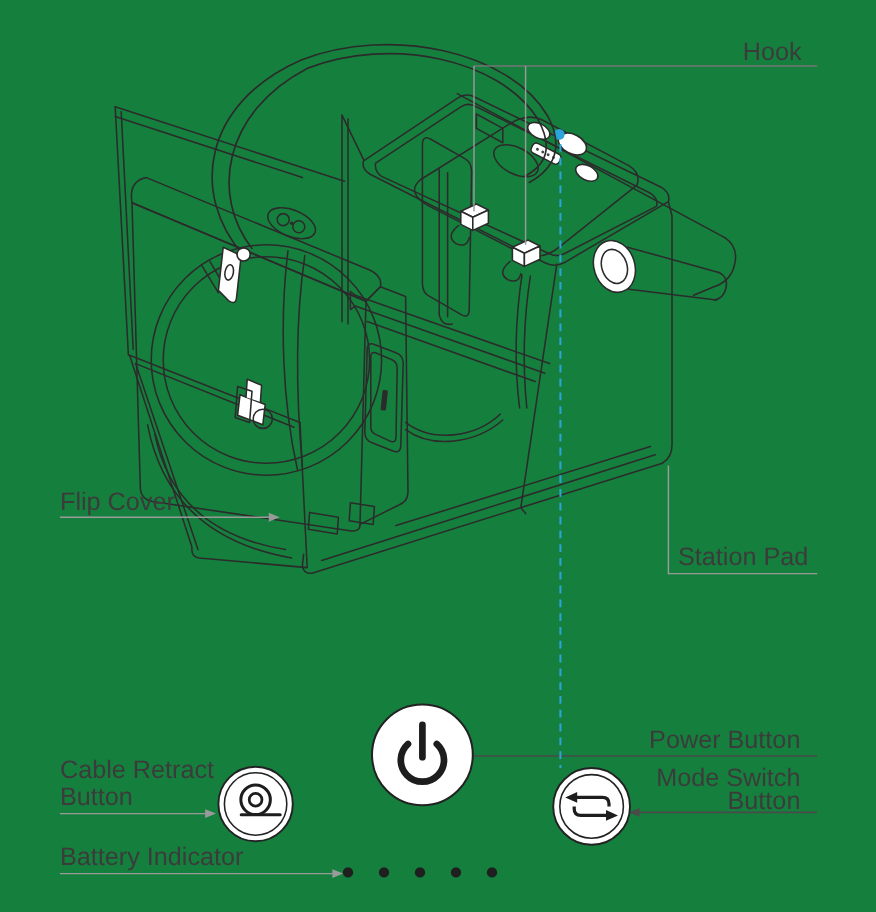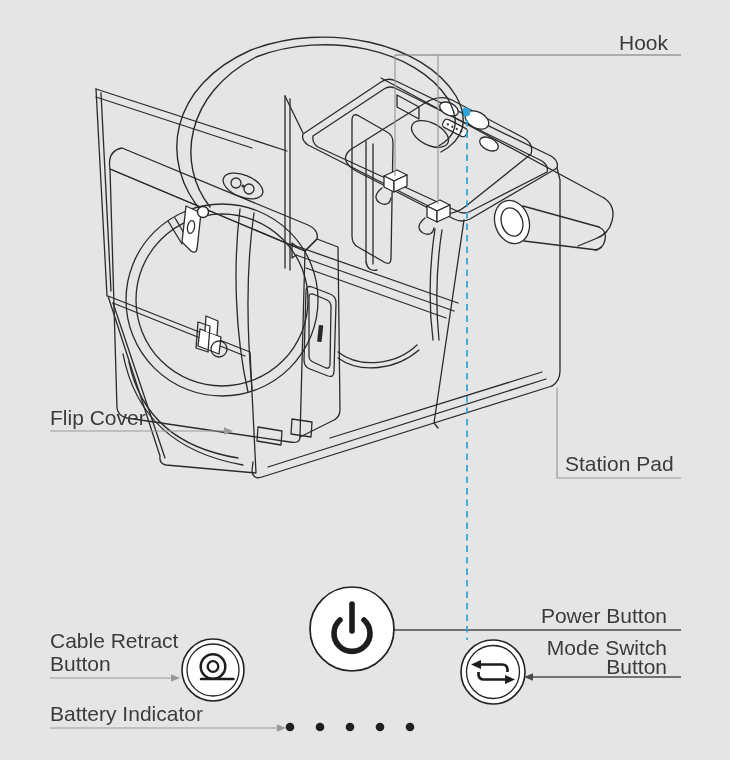--- a/index.html
+++ b/index.html
@@ -1,16 +1,16 @@
 <!DOCTYPE html>
 <html><head>
 <meta charset="utf-8">
 <style>
   html,body{margin:0;padding:0;background:#ffffff;}
-  #page{position:relative;width:730px;height:760px;background:#e5e5e5;overflow:hidden;
+  #page{position:relative;width:730px;height:760px;background:#15803d;overflow:hidden;
         font-family:"Liberation Sans",sans-serif;}
   svg{position:absolute;left:0;top:0;}
   text.lbl{font-family:"Liberation Sans",sans-serif;font-size:21px;fill:#3b3b3b;}
 </style>
 </head>
 <body>
 
 <div id="page">
 <svg width="730" height="760" viewBox="0 0 730 760" xmlns="http://www.w3.org/2000/svg">
 

